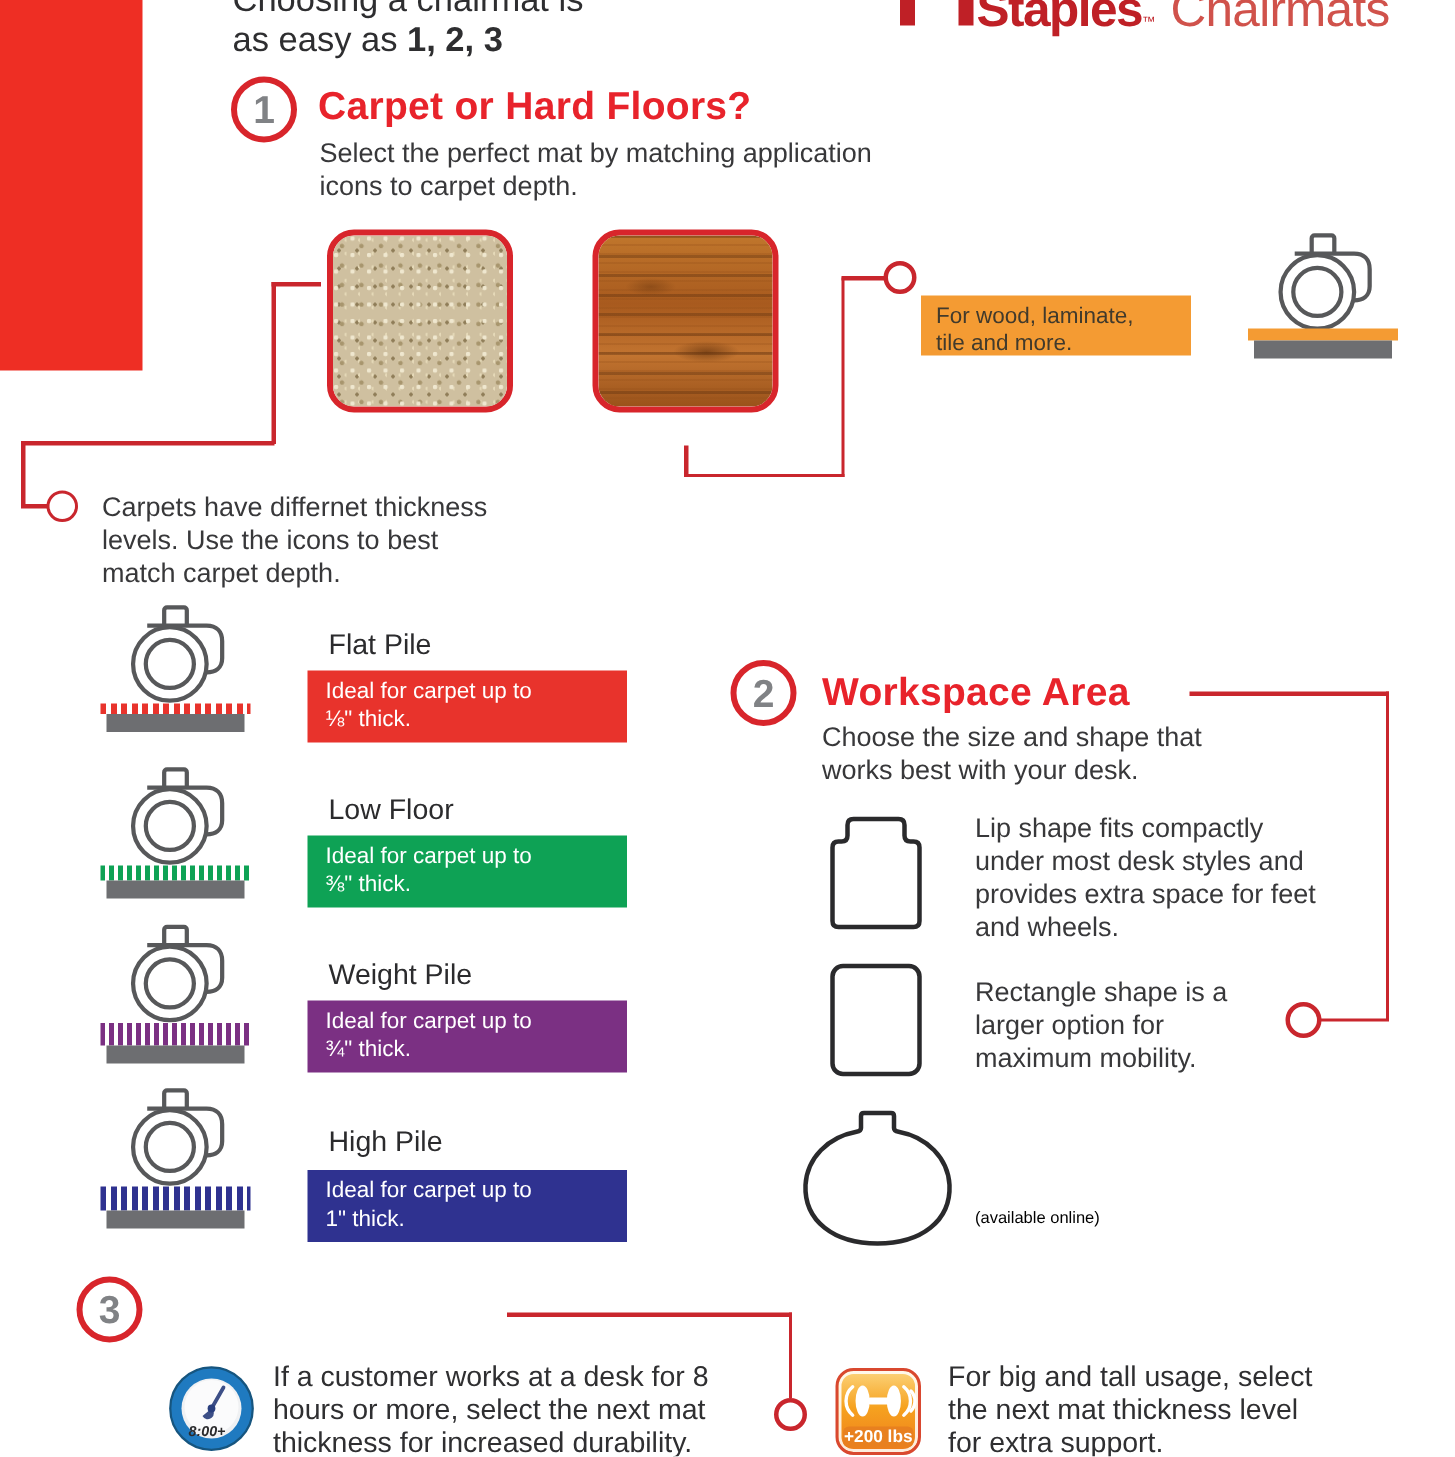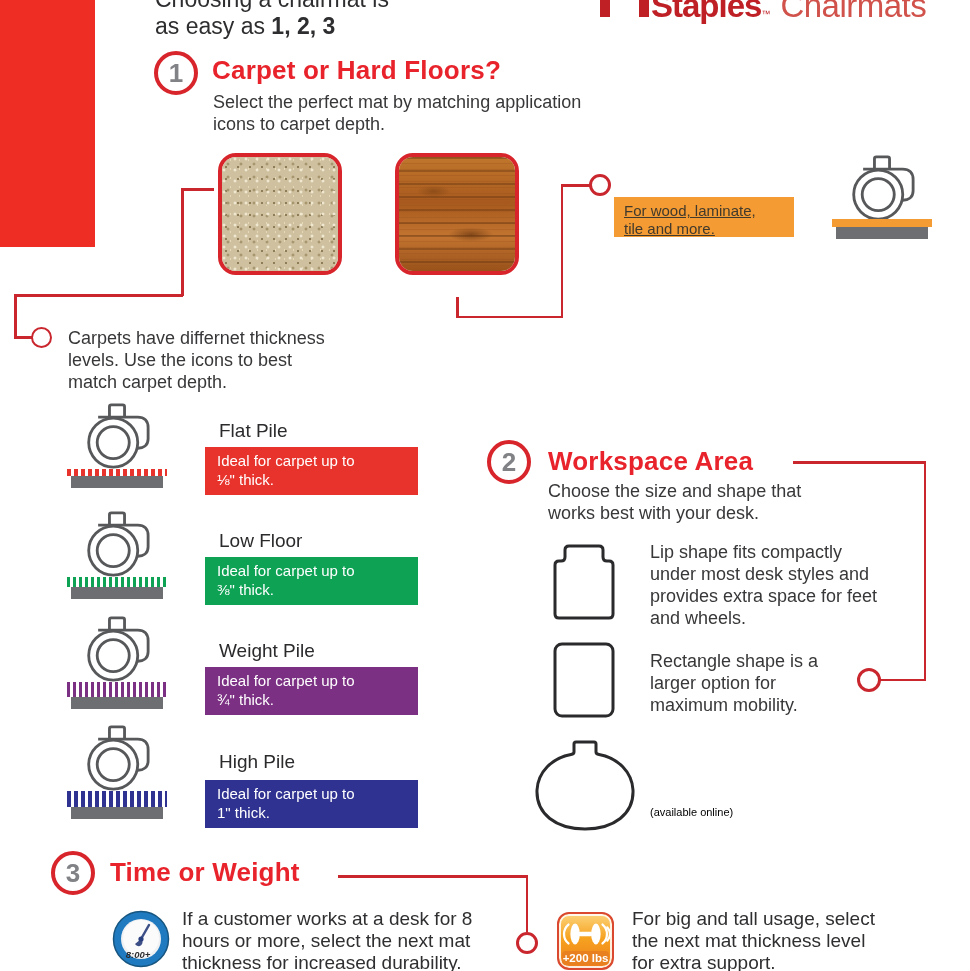--- a/index.html
+++ b/index.html
@@ -55,21 +55,21 @@
   }
 
   
   .hline,.vline{background:#c9262d;}
   .hline{height:2.5px;}
   .vline{width:2.5px;}
   .node{background:#fff;border:3px solid #c9262d;border-radius:50%;box-sizing:border-box;}
 
   
   .hf-label{font-size:19px;color:#242426;}
-  .note-box{box-sizing:border-box;padding:5px 10px;font-size:15px;line-height:18px;text-decoration:underline;}
+  .note-box{box-sizing:border-box;padding:5px 10px;font-size:15px;line-height:18px;}
   .hf-box{left:614px;top:197px;width:180px;height:40px;background:#f49b33;color:#413a2c;}
 
   
   .pile-label{font-size:19px;color:#2b2b2d;}
   .pile-box{left:205px;width:213px;min-height:41px;color:#fff;box-sizing:border-box;
     padding:4px 12px 6px;font-size:15px;line-height:19px;}
   .bg-flat{background:#e8332c;}
   .bg-low{background:#0ea255;}
   .bg-medium{background:#7b3083;}
   .bg-high{background:#2f3290;}
@@ -257,21 +257,20 @@
 maximum mobility.</div>
 
   <svg class="abs" style="left:534px;top:740px;" width="102" height="92" viewBox="0 0 102 92">
     <path d="M42 2 H60 Q62 2 62 4 V12 Q62 14 65 14.5 C84 18 98 32 99 50 C100 74 80 89 51 89 C22 89 2 74 3 50 C4 32 18 18 37 14.5 Q40 14 40 12 V4 Q40 2 42 2 Z" fill="#fff" stroke="#2a2a2c" stroke-width="3"></path>
   </svg>
   <div class="abs shape-note" style="left:650px;top:806px;">(available online)</div>
 
   <div class="abs badge" style="left:51px;top:851px;">
     <span>3</span>
   </div>
-  <div class="abs sec-title" style="left:110px;top:857px;">Time or Weight</div>
 
   <div class="abs hline" style="left:338px;top:875px;width:190px;"></div>
   <div class="abs vline" style="left:525.5px;top:875px;height:57px;"></div>
   <div class="abs node" style="left:516px;top:932px;width:22px;height:22px;"></div>
 
   <div class="abs clock">
     <svg width="58" height="58" viewBox="0 0 58 58">
       <circle cx="29" cy="29" r="27.5" fill="#1f7ac0" stroke="#16557f" stroke-width="1.5"></circle>
       <circle cx="29" cy="29" r="20" fill="#f0f1f3"></circle>
       <circle cx="29" cy="28" r="18" fill="#fbfbfc"></circle>

